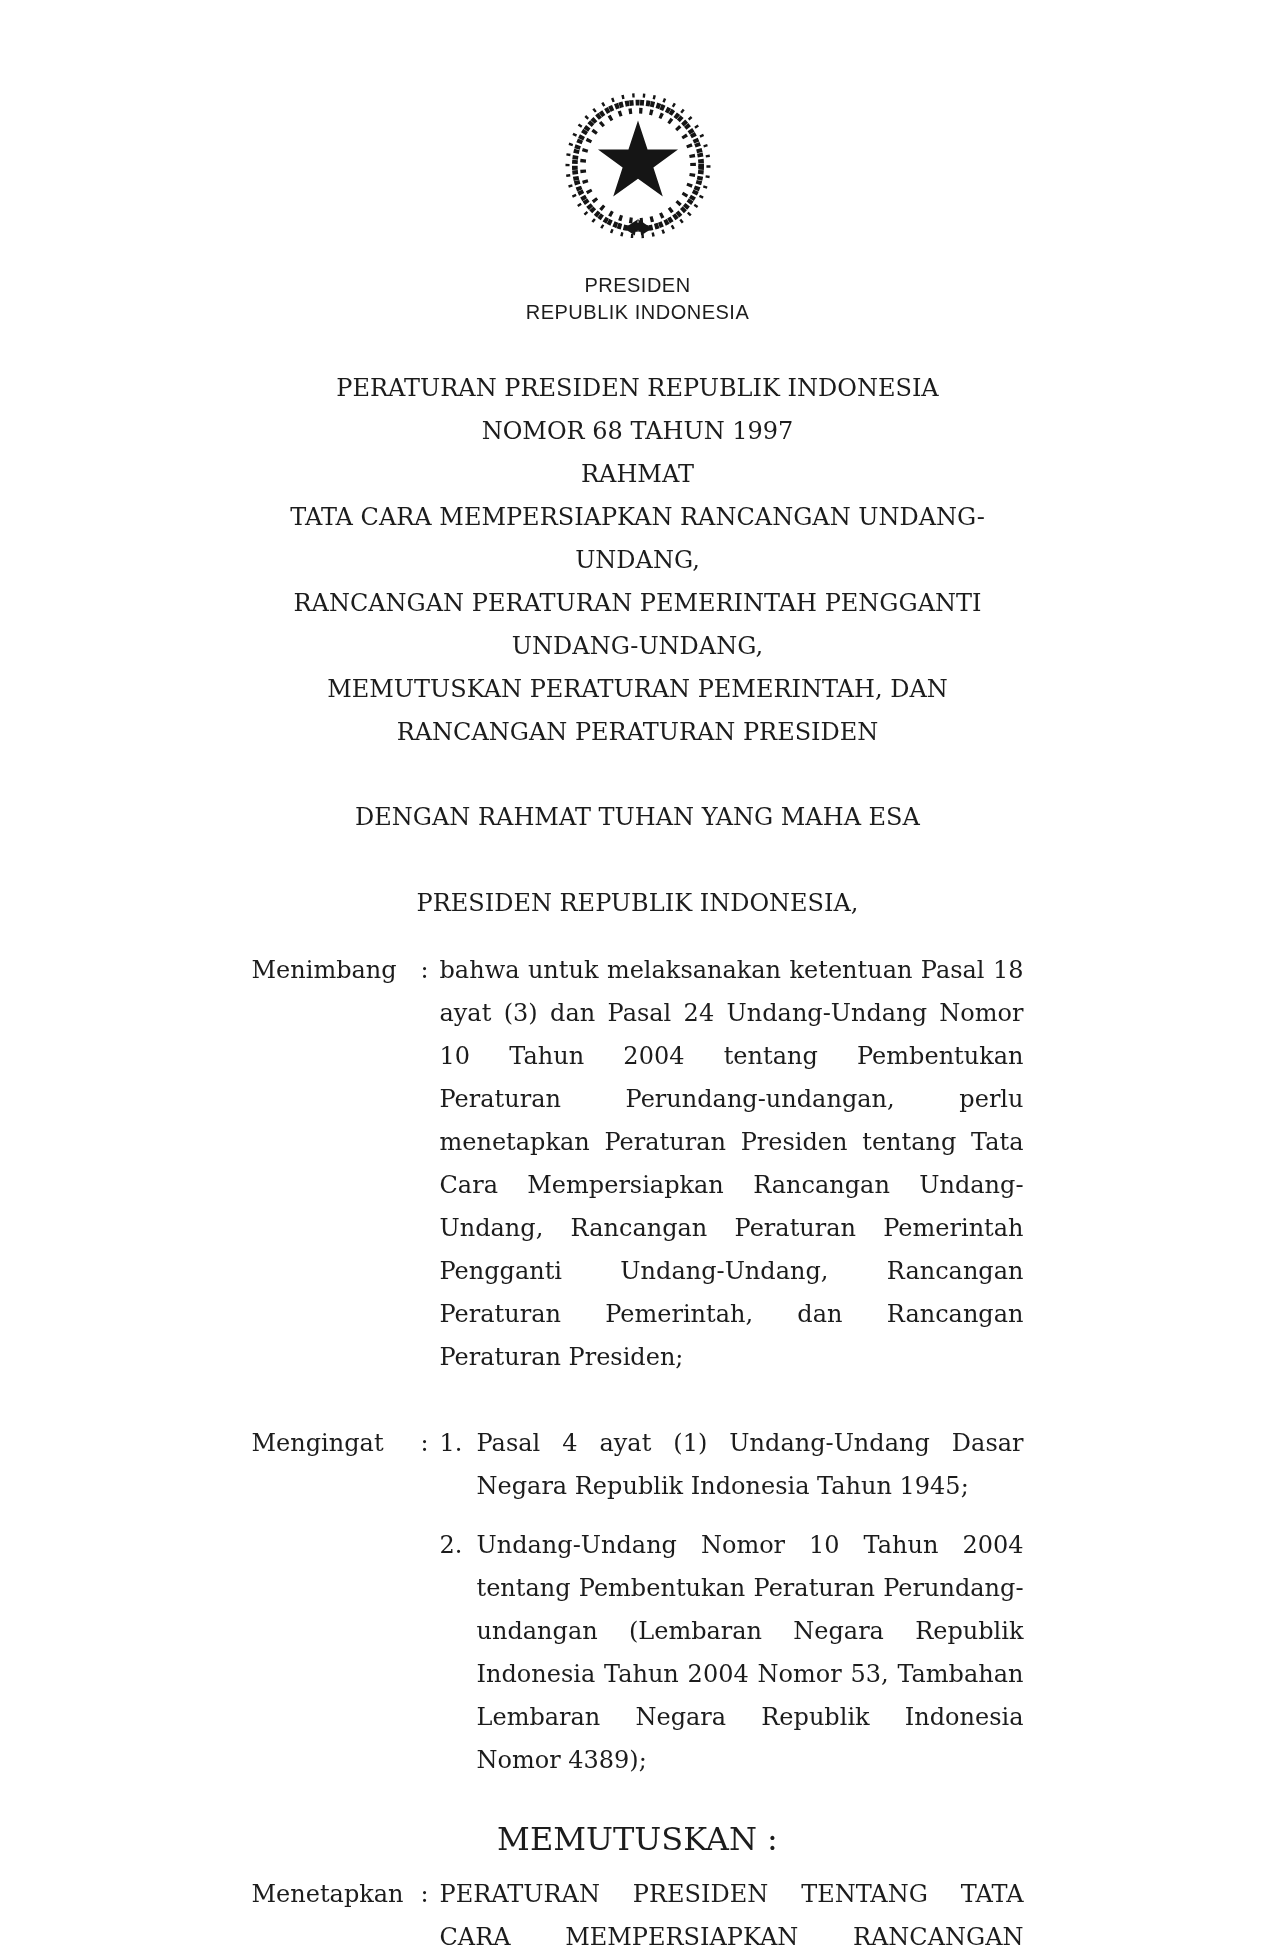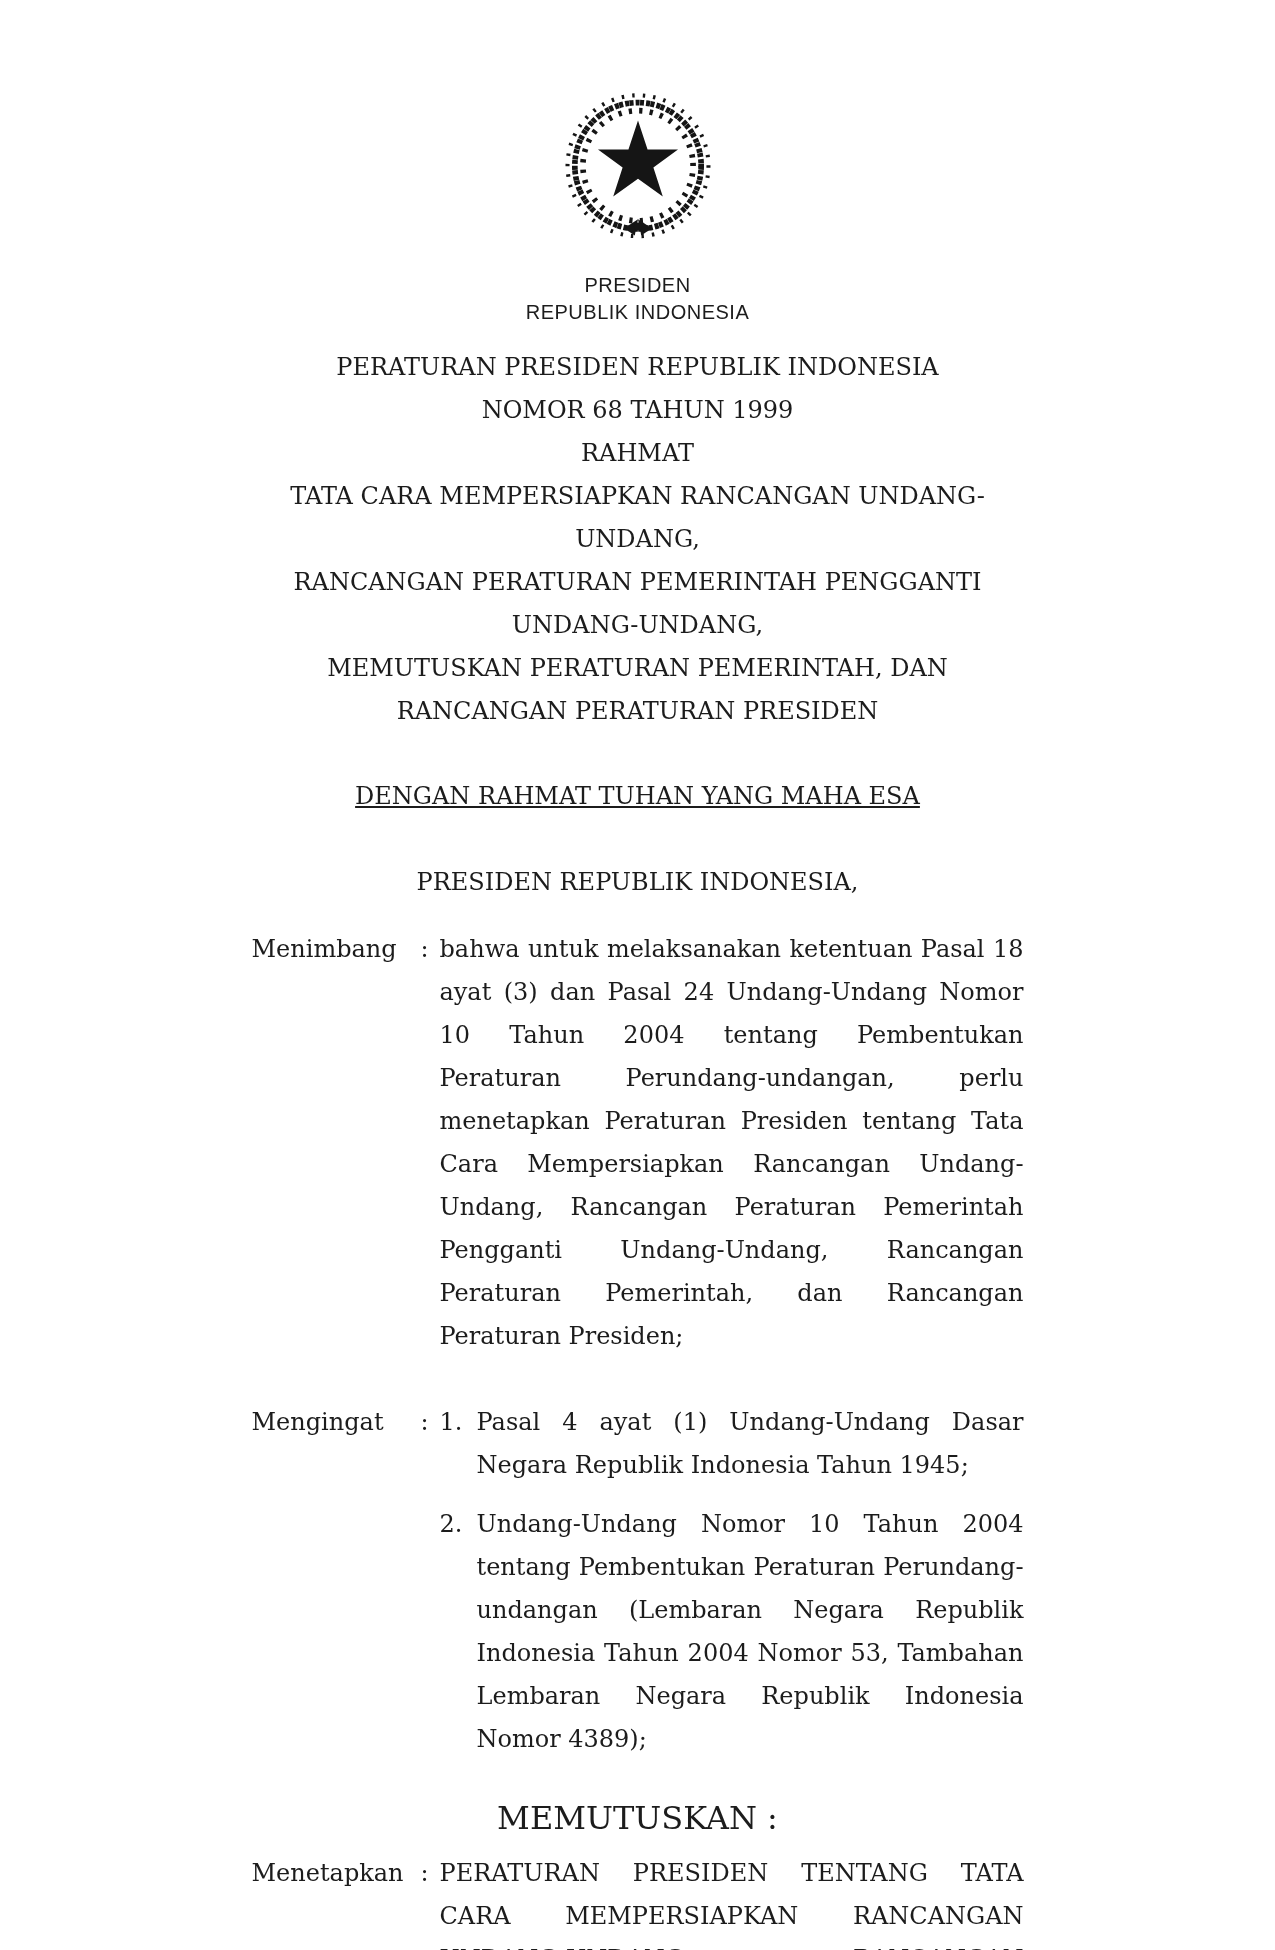--- a/index.html
+++ b/index.html
@@ -26,31 +26,30 @@
     margin-top: 22px;
     text-align: center;
     font-family: "Liberation Sans", sans-serif;
     font-size: 20px;
     line-height: 27px;
     letter-spacing: 0.5px;
     color: #1c1c1c;
   }
   
   .title-block {
-    margin-top: 20px;
+    margin-top: 41px;
     text-align: center;
     font-size: 24px;
     line-height: 43px;
   }
   .invocation {
     margin-top: 42px;
     text-align: center;
     font-size: 24px;
     line-height: 43px;
-    text-decoration: underline;
   }
   .authority {
     margin-top: 43px;
     text-align: center;
     font-size: 24px;
     line-height: 43px;
   }
   
   .clause {
     display: grid;
@@ -106,21 +105,21 @@
       </g>
     </svg>
     <div class="letterhead-text">
       <div>PRESIDEN</div>
       <div>REPUBLIK INDONESIA</div>
     </div>
   </div>
 
   <div class="title-block">
     <div>PERATURAN PRESIDEN REPUBLIK INDONESIA</div>
-    <div>NOMOR 68 TAHUN 1999</div>
+    <div>NOMOR 68 TAHUN 1997</div>
     <div>RAHMAT</div>
     <div>TATA CARA MEMPERSIAPKAN RANCANGAN UNDANG-UNDANG,</div>
     <div>RANCANGAN PERATURAN PEMERINTAH PENGGANTI UNDANG-UNDANG,</div>
     <div>MEMUTUSKAN PERATURAN PEMERINTAH, DAN</div>
     <div>RANCANGAN PERATURAN PRESIDEN</div>
   </div>
 
   <div class="invocation">DENGAN RAHMAT TUHAN YANG MAHA ESA</div>
   <div class="authority">PRESIDEN REPUBLIK INDONESIA,</div>
 

